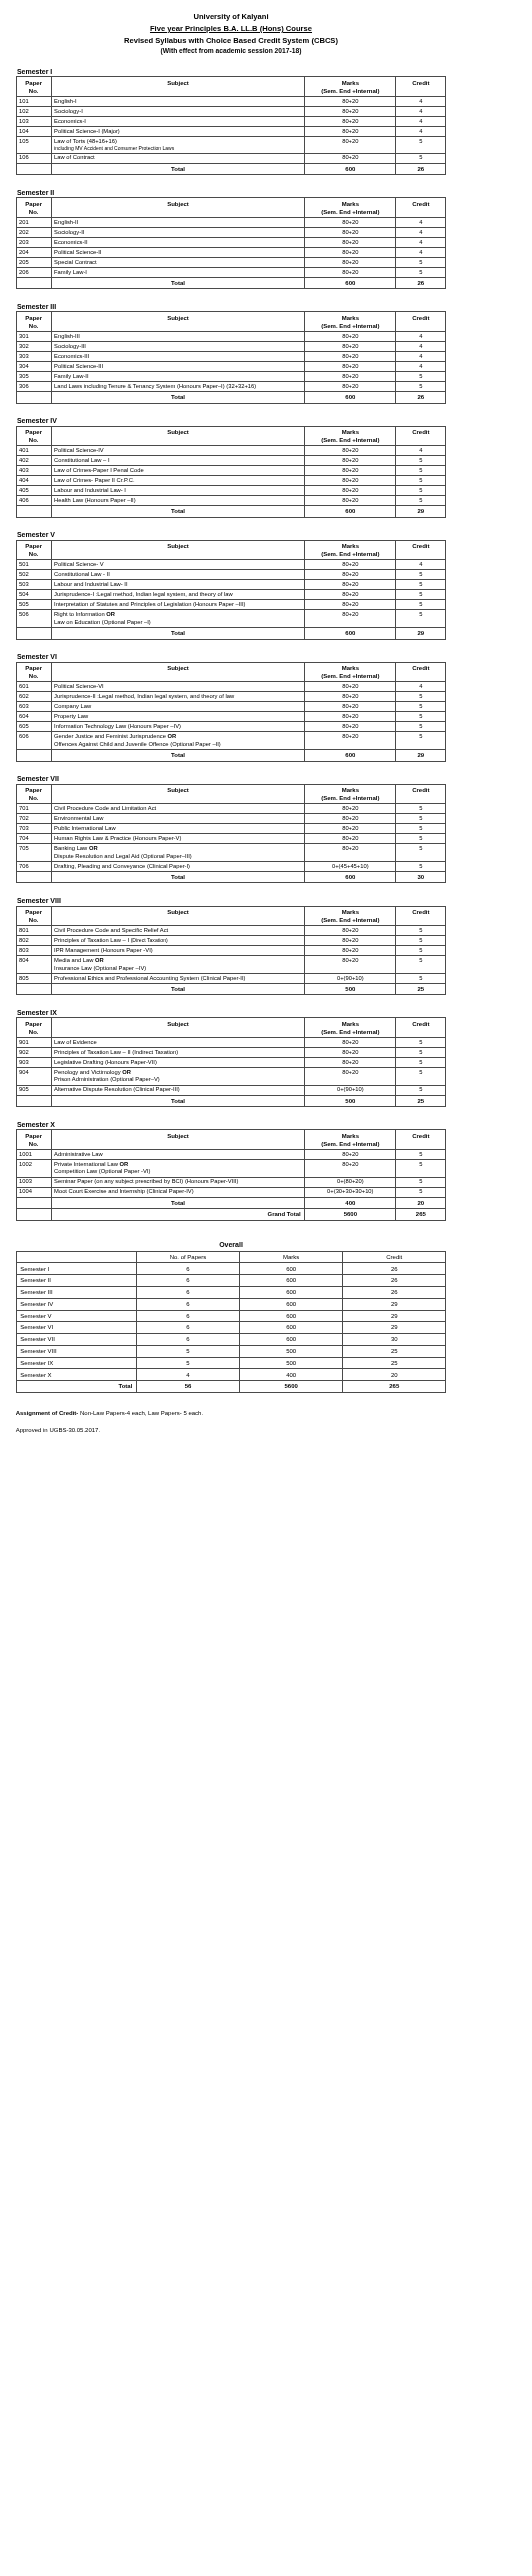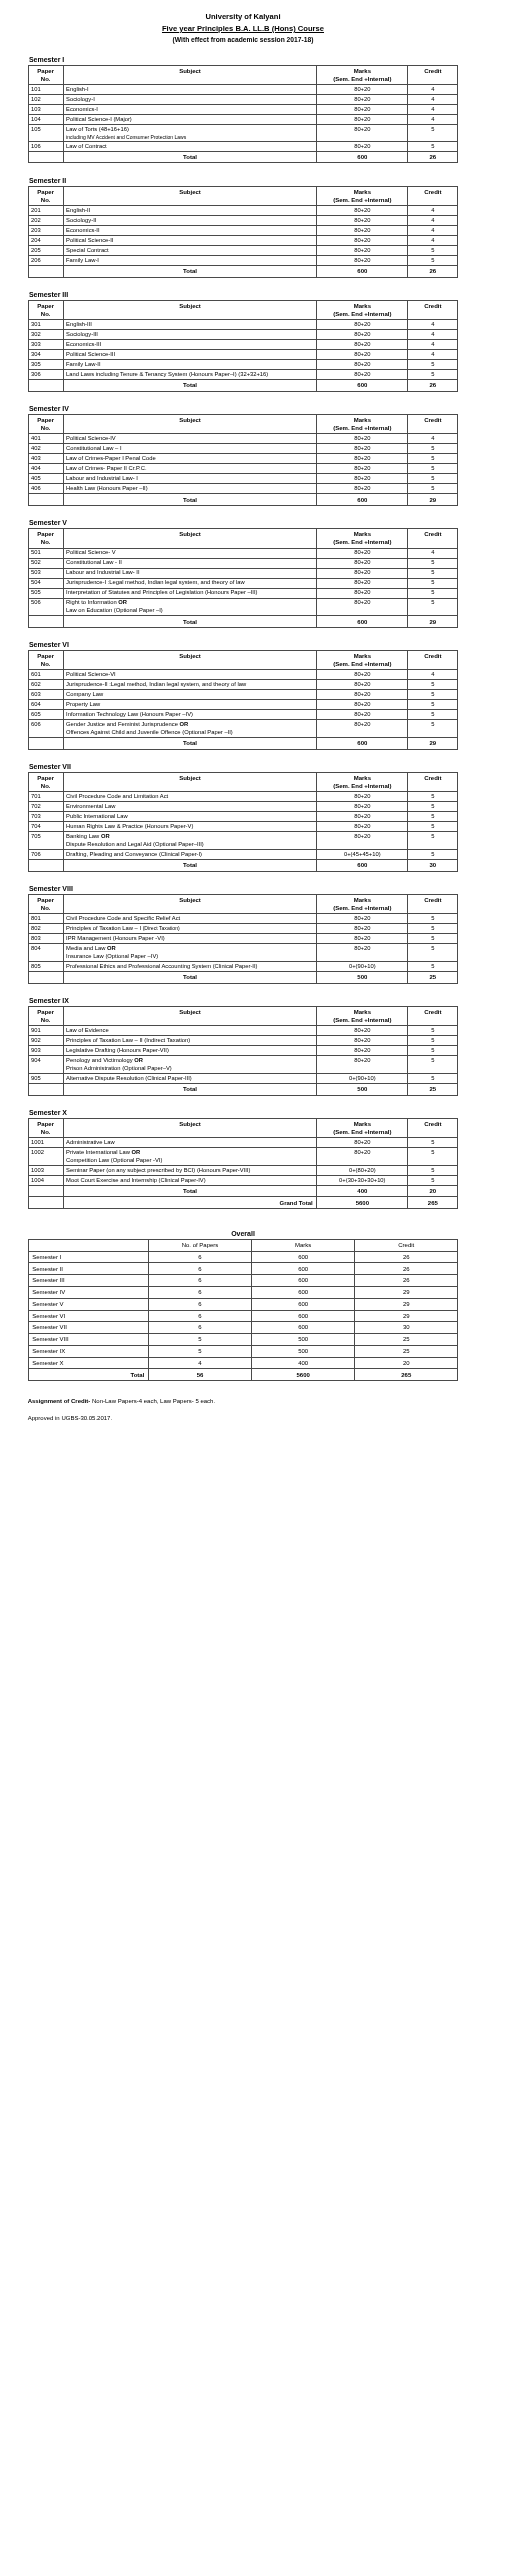--- a/index.html
+++ b/index.html
@@ -10,21 +10,20 @@
   body {
     width: 532px;
     font-family: "Liberation Sans", sans-serif;
     color: #000000;
     -webkit-font-smoothing: antialiased;
   }
   .page {
     width: 462px;
     box-sizing: border-box;
     padding: 11px 15.7px 18px 15.7px;
-    margin-left: 12px;
   }
   
   .doc-header {
     text-align: center;
     margin-bottom: 11px;
   }
   .doc-header .line {
     font-weight: bold;
     line-height: 1.55;
   }
@@ -130,20 +129,21 @@
   .footnote .lead { font-weight: bold; }
 </style>
 </head>
 <body>
 
 <div class="page">
 
   <div class="doc-header">
     <div class="line hdr-1">University of Kalyani</div>
     <div class="line hdr-2">Five year Principles B.A. LL.B (Hons) Course</div>
+    <div class="line hdr-3">Revised Syllabus with Choice Based Credit System (CBCS)</div>
     <div class="line hdr-4">(With effect from academic session 2017-18)</div>
   </div>
 
   <div id="semesters-container">
       <div class="sem-block">
         <div class="sem-title">Semester I</div>
         <table class="sem-table">
           <colgroup>
             <col class="col-paper">
             <col>

